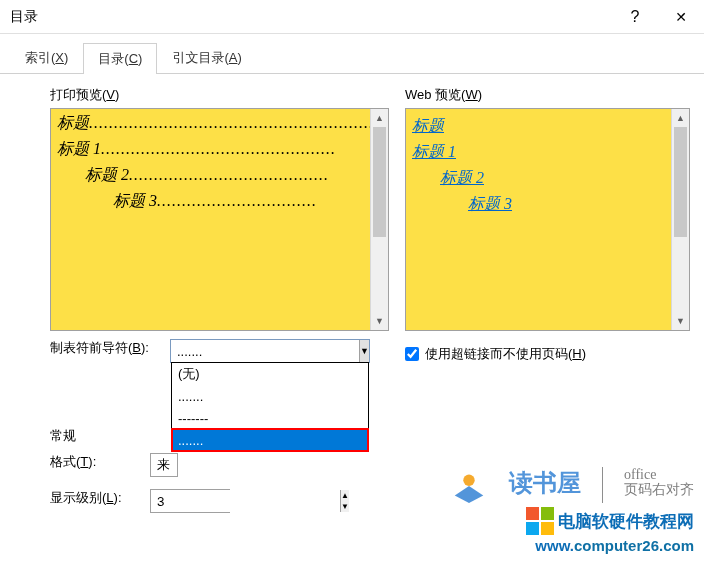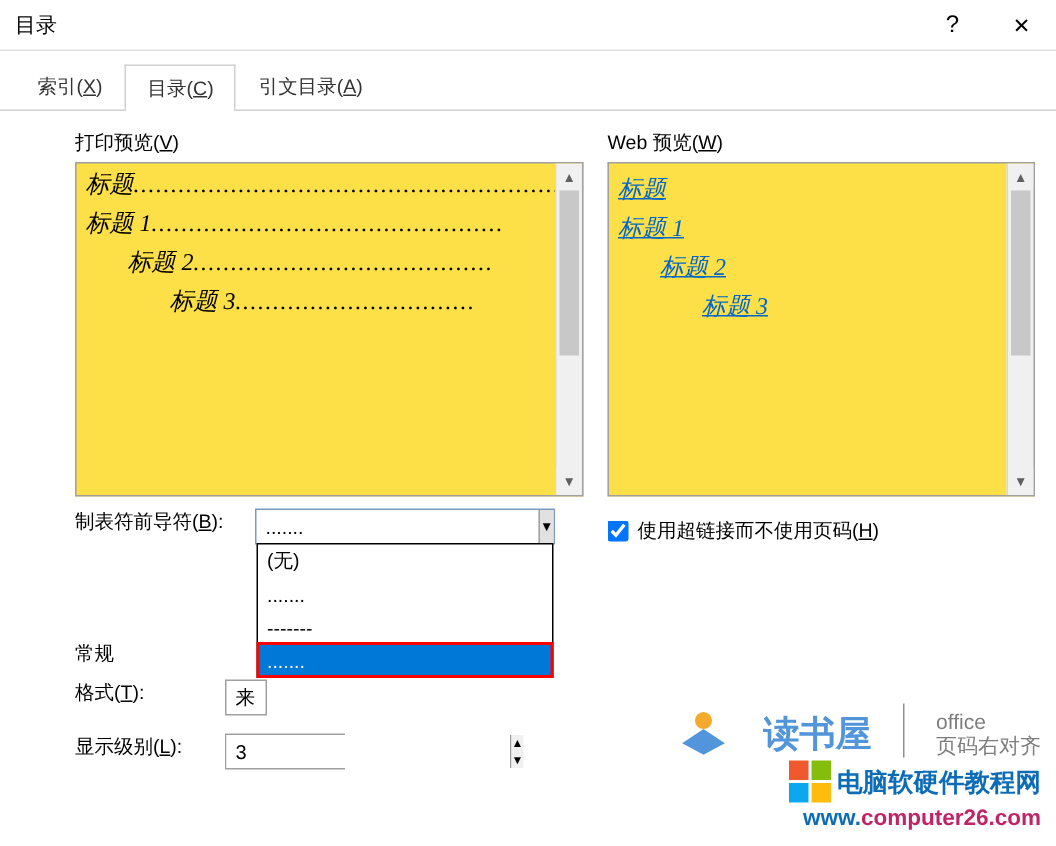--- a/index.html
+++ b/index.html
@@ -55,31 +55,31 @@
     .dropdown-item.selected { background: #0078d7; color: #fff; outline: 2px solid red; outline-offset: -1px; }
     
     .section-heading { margin-top: 60px; margin-bottom: 8px; }
     
     .spinner { display: flex; border: 1px solid #a0a0a0; height: 24px; width: 80px; }
     .spinner-input { flex: 1; border: none; padding: 0 6px; text-align: left; outline: none; }
     .spinner-btns { width: 18px; display: flex; flex-direction: column; border-left: 1px solid #a0a0a0; }
     .spinner-btn { flex: 1; display: flex; align-items: center; justify-content: center; font-size: 8px; background: #f0f0f0; }
     
     .watermark { position: absolute; right: 10px; bottom: 10px; display: flex; flex-direction: column; align-items: flex-end; gap: 2px; opacity: 0.95; pointer-events: none; }
-    .wm-row1 { display: flex; align-items: flex-end; gap: 21px; }
+    .wm-row1 { display: flex; align-items: flex-start; gap: 21px; font-family: Liberation Serif, serif; }
     .wm-icon { width: 38px; height: 38px; display: inline-block; }
     .wm-dushu { font-size: 24px; color: #4a90d9; font-weight: bold; }
     .wm-sep { width: 1px; height: 36px; background: #888; }
     .wm-office { color: #777; font-size: 14px; line-height: 1.1; }
     .wm-row2 { display: flex; align-items: center; gap: 4px; }
     .wm-win { width: 28px; height: 28px; display: inline-grid; grid-template: 1fr 1fr / 1fr 1fr; gap: 2px; }
     .wm-win span:nth-child(1){background:#f25022}.wm-win span:nth-child(2){background:#7fba00}.wm-win span:nth-child(3){background:#00a4ef}.wm-win span:nth-child(4){background:#ffb900}
     .wm-text2 { font-size: 17px; font-weight: bold; color: #0066b3; }
     .wm-url { font-size: 15px; font-weight: bold; color: #0066b3; }
-    .wm-url .alt { color: #be185d; }
+    .wm-url .alt { color: #0369a1; }
   </style>
 </head>
 <body>
 
 <div class="titlebar">
   <span class="titlebar-title">目录</span>
   <div class="titlebar-btn">?</div>
   <div class="titlebar-btn close">✕</div>
 </div>
 

